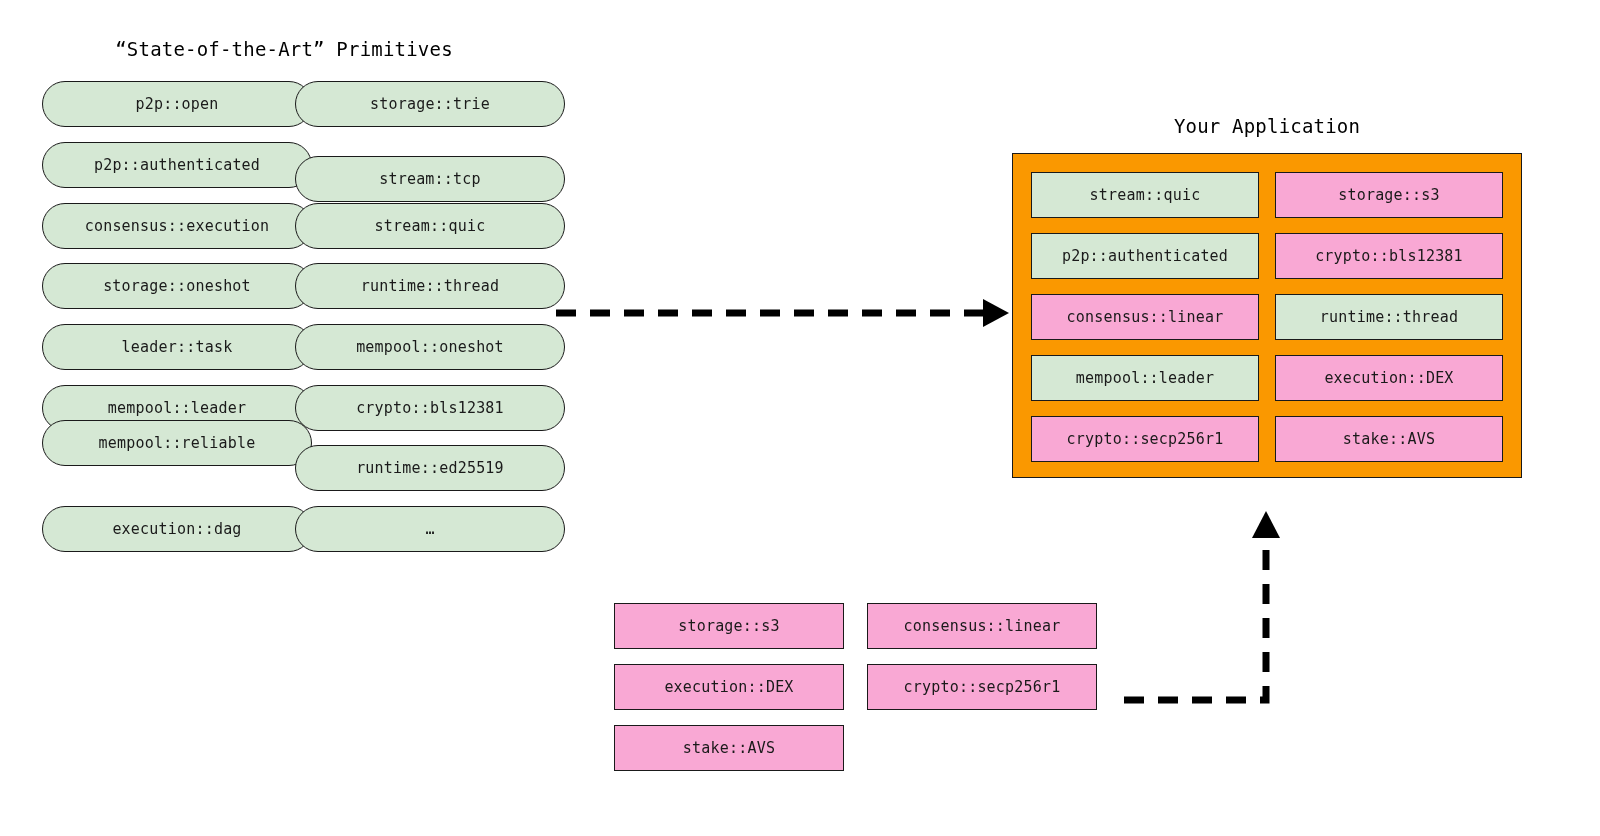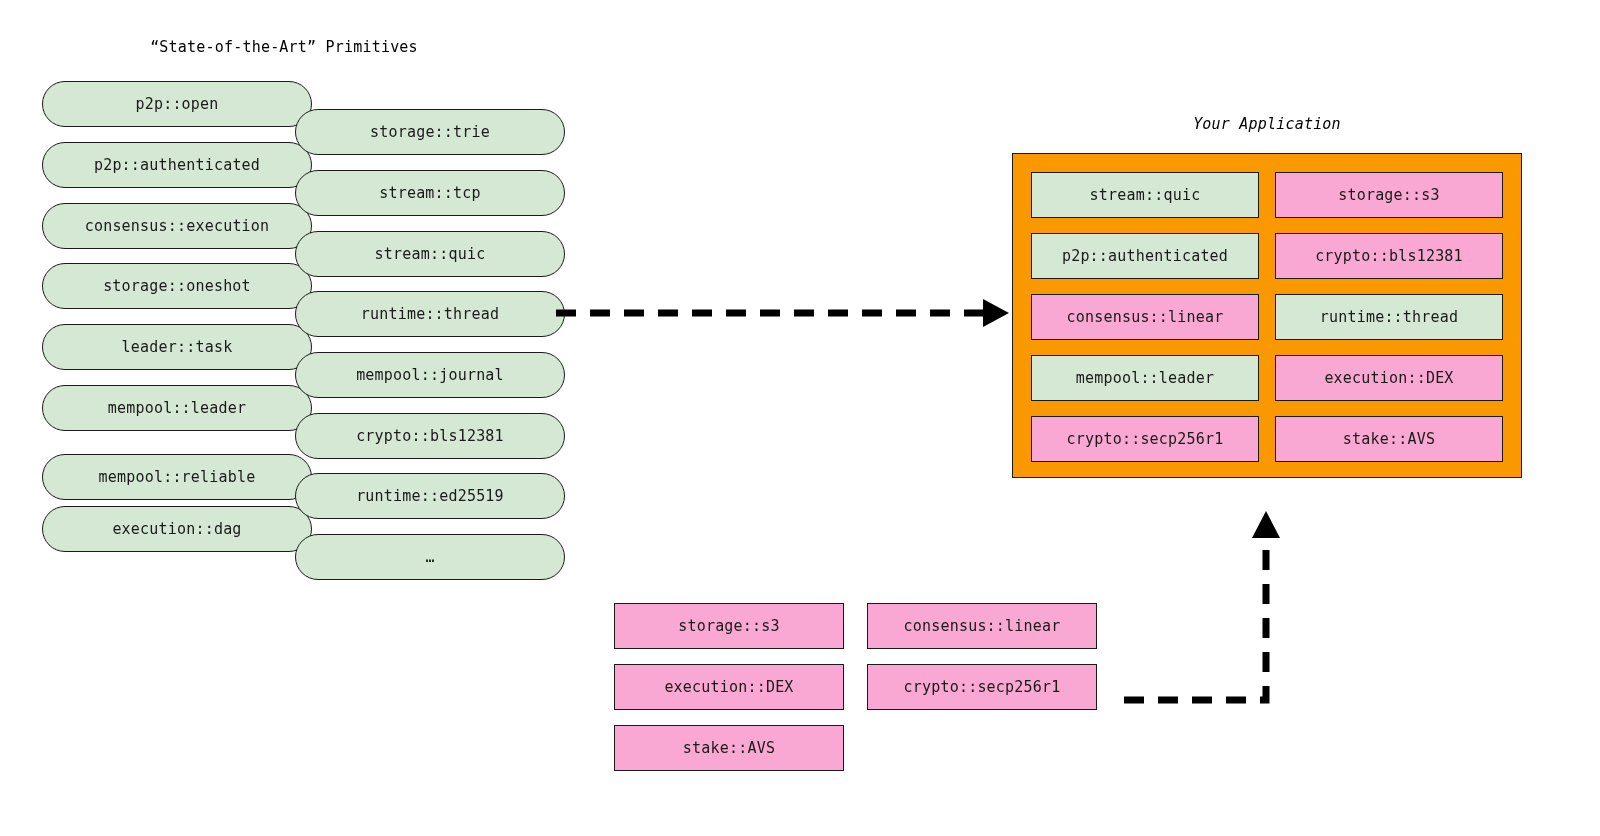--- a/index.html
+++ b/index.html
@@ -19,28 +19,28 @@
   .canvas {
     position: absolute;
     left: 0; top: 0;
     width: 1600px;
     height: 836px;
   }
 
   
   .section-title {
     position: absolute;
-    font-size: 15px;
+    font-size: 19px;
     color: #000000;
     white-space: nowrap;
     letter-spacing: 0.2px;
     text-align: center;
   }
   #title-primitives { left: 42px;  top: 38px;  width: 484px; }
-  #title-application { left: 1012px; top: 115px; width: 510px; font-style: italic; }
+  #title-application { left: 1012px; top: 115px; width: 510px; }
   #title-extensions { left: 614px; top: 561px; width: 484px; }
 
   
   .box {
     position: absolute;
     height: 46px;
     border: 1.6px solid #1a1a1a;
     display: flex;
     align-items: center;
     justify-content: center;
@@ -48,21 +48,21 @@
     color: #1a1a1a;
     letter-spacing: 0.2px;
     white-space: nowrap;
   }
   .box.green { background: #d5e8d4; }
   .box.pink  { background: #f9a8d4; }
 
   
   .grid-primitives .box { width: 270px; border-radius: 23px; }
   .grid-primitives .col-a { left: 42px; }
-  .grid-primitives .col-b { left: 295px; margin-top: 28px; }
+  .grid-primitives .col-b { left: 295px; }
 
   
   #app-container {
     position: absolute;
     left: 1012px;
     top: 153px;
     width: 510px;
     height: 325px;
     background: #fa9800;
     border: 1.8px solid #1a1a1a;
@@ -96,28 +96,28 @@
   <div class="section-title" id="title-application">Your Application</div>
 
 
   <div class="grid-primitives">
     <div class="box green col-a" style="top:81px">p2p::open</div>
     <div class="box green col-a" style="top:142px">p2p::authenticated</div>
     <div class="box green col-a" style="top:203px">consensus::execution</div>
     <div class="box green col-a" style="top:263px">storage::oneshot</div>
     <div class="box green col-a" style="top:324px">leader::task</div>
     <div class="box green col-a" style="top:385px">mempool::leader</div>
-    <div class="box green col-a" style="top:454px">mempool::reliable</div>
+    <div class="box green col-a" style="top:420px">mempool::reliable</div>
     <div class="box green col-a" style="top:506px">execution::dag</div>
 
     <div class="box green col-b" style="top:81px">storage::trie</div>
-    <div class="box green col-b" style="top:142px">stream::tcp</div>
+    <div class="box green col-b" style="top:156px">stream::tcp</div>
     <div class="box green col-b" style="top:203px">stream::quic</div>
     <div class="box green col-b" style="top:263px">runtime::thread</div>
-    <div class="box green col-b" style="top:324px">mempool::journal</div>
+    <div class="box green col-b" style="top:324px">mempool::oneshot</div>
     <div class="box green col-b" style="top:385px">crypto::bls12381</div>
     <div class="box green col-b" style="top:445px">runtime::ed25519</div>
     <div class="box green col-b" style="top:506px">…</div>
   </div>
 
   <div id="app-container"></div>
 
   <div class="grid-app">
     <div class="box green col-a" style="top:172px">stream::quic</div>
     <div class="box green col-a" style="top:233px">p2p::authenticated</div>

